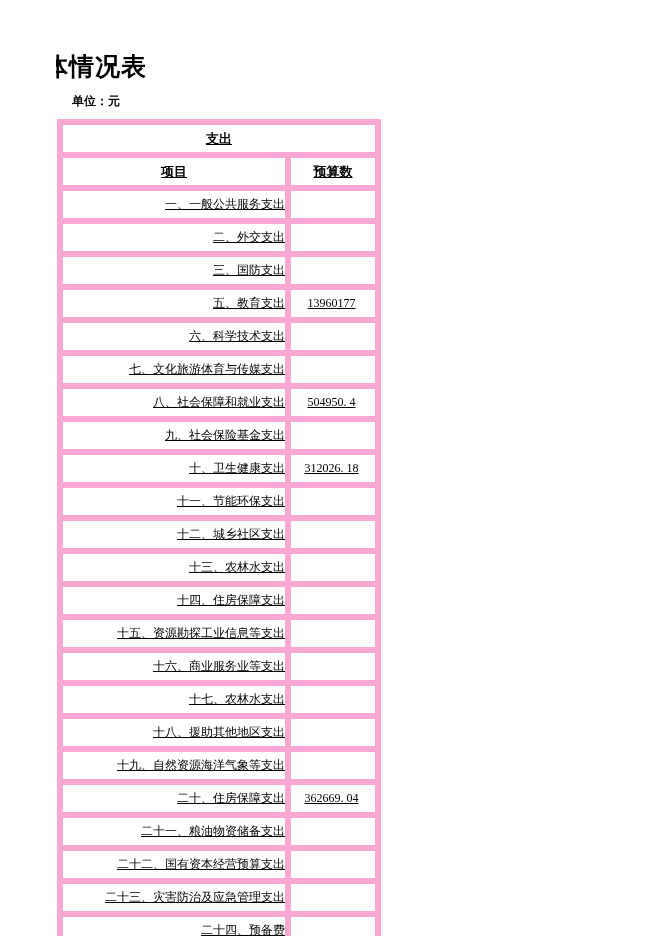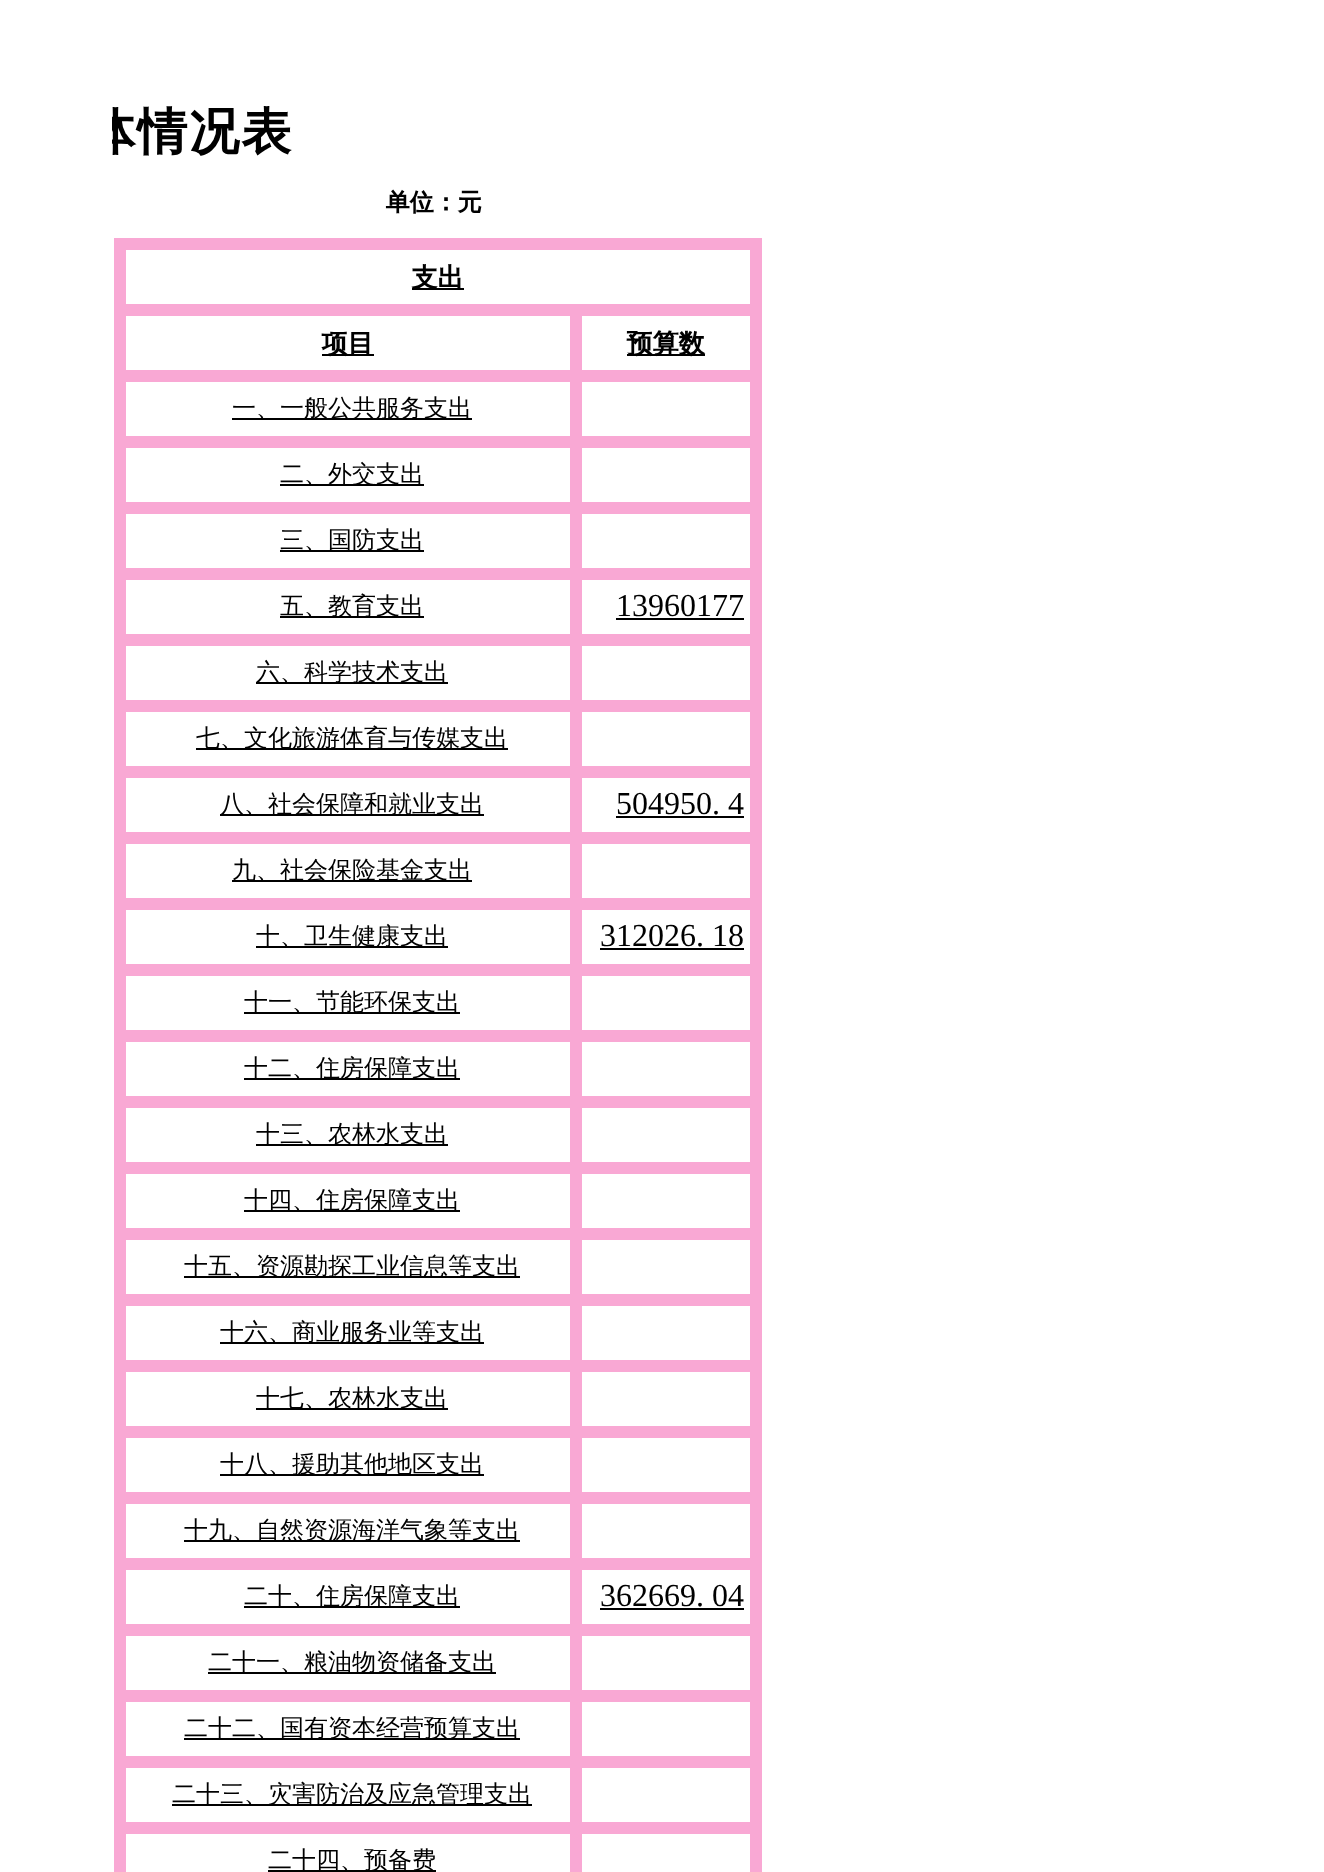--- a/index.html
+++ b/index.html
@@ -28,24 +28,24 @@
     display: inline-block;
     margin-left: -13px;
     font-size: 25px;
     line-height: 38px;
     font-weight: bold;
     letter-spacing: 1px;
     white-space: nowrap;
   }
   .unit-label {
     position: absolute;
-    left: 60px;
+    left: 72px;
     top: 93px;
     width: 314px;
-    text-align: center;
+    text-align: left;
     font-size: 12px;
     font-weight: bold;
   }
   table.budget-table {
     position: absolute;
     left: 57px;
     top: 119px;
     width: 318px;
     border-collapse: collapse;
     table-layout: fixed;
@@ -59,27 +59,27 @@
     text-decoration: underline;
   }
   .budget-table th {
     font-size: 13px;
     font-weight: bold;
     text-align: center;
   }
   .budget-table td.item-cell {
     font-size: 12px;
     font-weight: normal;
+    text-align: right;
+    padding-left: 4px;
+  }
+  .budget-table td.value-cell {
+    font-size: 12px;
+    font-weight: normal;
     text-align: center;
-    padding-left: 4px;
-  }
-  .budget-table td.value-cell {
-    font-size: 16px;
-    font-weight: normal;
-    text-align: right;
     padding-right: 3px;
   }
 </style>
 </head>
 <body>
 
 <div class="page">
 
   <div class="title-clip">
     <span class="title-text">体情况表</span>
@@ -136,21 +136,21 @@
         </tr>
         <tr>
           <td class="item-cell">十、卫生健康支出</td>
           <td class="value-cell">312026. 18</td>
         </tr>
         <tr>
           <td class="item-cell">十一、节能环保支出</td>
           <td class="value-cell"></td>
         </tr>
         <tr>
-          <td class="item-cell">十二、住房保障支出</td>
+          <td class="item-cell">十二、城乡社区支出</td>
           <td class="value-cell"></td>
         </tr>
         <tr>
           <td class="item-cell">十三、农林水支出</td>
           <td class="value-cell"></td>
         </tr>
         <tr>
           <td class="item-cell">十四、住房保障支出</td>
           <td class="value-cell"></td>
         </tr>

